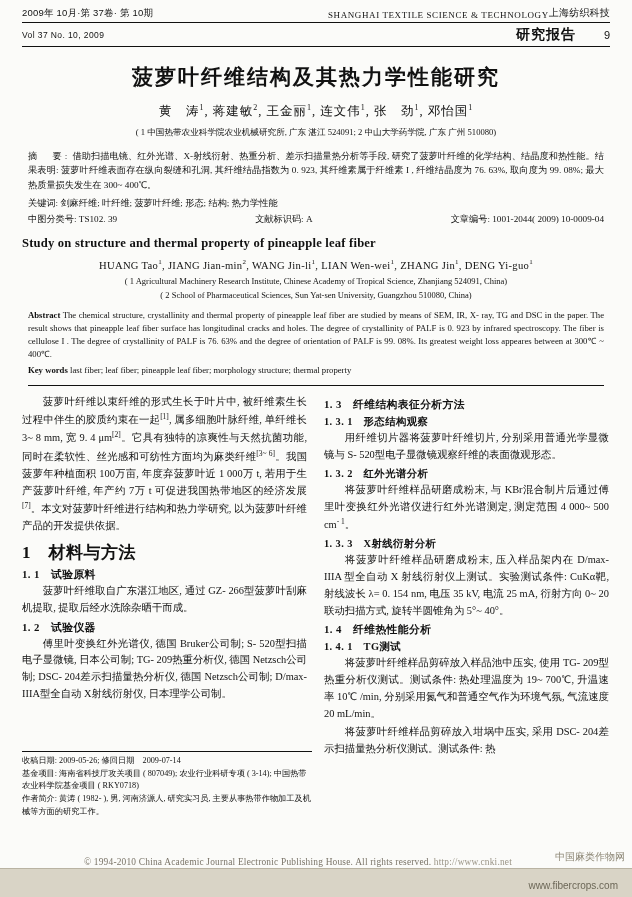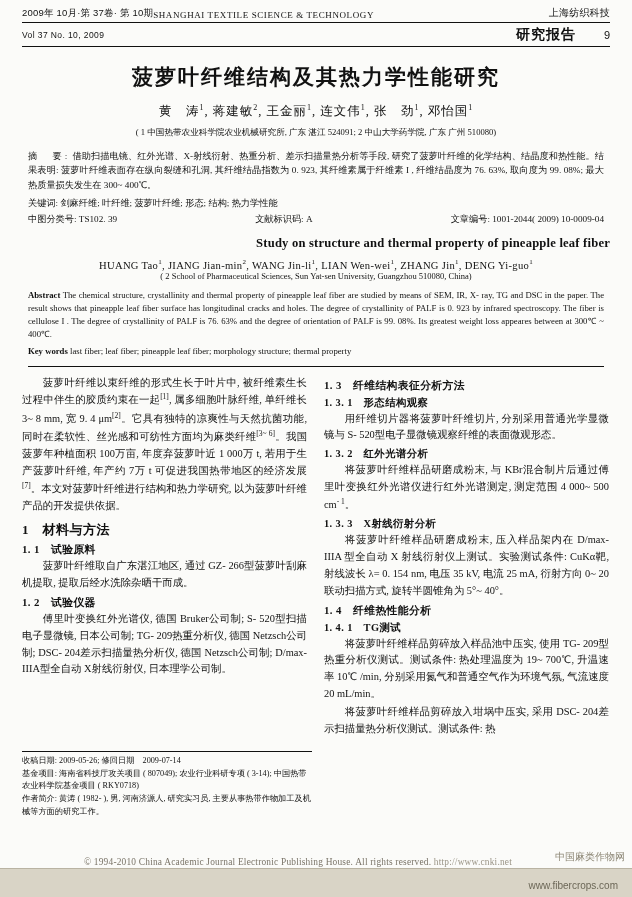--- a/index.html
+++ b/index.html
@@ -20,21 +20,21 @@
   }
   
   .runhead{
     display:flex;align-items:flex-end;justify-content:space-between;
     border-bottom:1.6px solid #111;
     padding-bottom:2px;
     font-size:9.5px;
     letter-spacing:0.2px;
   }
   .runhead .left{font-family:"Liberation Sans",sans-serif;font-size:9.5px;}
-  .runhead .mid{font-size:9px;letter-spacing:0.6px;flex:1;text-align:left;}
+  .runhead .mid{font-size:9px;letter-spacing:0.6px;flex:1;text-align:right;}
   .runhead .right{font-family:"Liberation Sans",sans-serif;font-size:10px;}
   .runhead2{
     display:flex;align-items:center;justify-content:space-between;
     margin-top:3px;
     font-size:9px;
   }
   .runhead2 .vol{font-family:"Liberation Sans",sans-serif;letter-spacing:0.4px;font-size:8.5px;}
   .runhead2 .section{
     font-family:"Liberation Sans",sans-serif;
     font-size:14px;font-weight:bold;letter-spacing:1px;
@@ -73,21 +73,21 @@
     margin:0 6px 4px 6px;
   }
   .abs .lbl{letter-spacing:3px;font-weight:normal;}
   .kw{font-size:9.2px;line-height:1.55;margin:2px 6px;}
   .clsline{
     display:flex;justify-content:space-between;
     font-size:9.2px;margin:3px 6px 6px 6px;
   }
   
   .etitle{
-    text-align:right;
+    text-align:left;
     font-size:12.6px;
     font-weight:bold;
     margin:10px 0 7px 0;
     letter-spacing:0.2px;
   }
   .eauthors{
     text-align:center;font-size:10.6px;letter-spacing:0.3px;margin-bottom:4px;
   }
   .eauthors sup{font-size:7px;vertical-align:super;}
   .eaffil{text-align:center;font-size:8.5px;line-height:1.5;margin-bottom:7px;}
@@ -104,21 +104,21 @@
   }
   .col{width:285px;}
   .col p{
     font-size:10.4px;
     line-height:1.62;
     text-align:justify;
     margin:0 0 1px 0;
     text-indent:2em;
   }
   .col h2{
-    font-size:13px;
+    font-size:17px;
     font-weight:bold;
     margin:6px 0 2px 0;
     letter-spacing:0.5px;
   }
   .col h3{
     font-size:10.8px;
     font-weight:bold;
     margin:4px 0 1px 0;
     letter-spacing:0.4px;
   }
@@ -202,20 +202,21 @@
     <span>剑麻纤维; 叶纤维; 菠萝叶纤维; 形态; 结构; 热力学性能</span>
   </div>
   <div class="clsline">
     <span>中图分类号: TS102. 39</span>
     <span>文献标识码: A</span>
     <span>文章编号: 1001-2044( 2009) 10-0009-04</span>
   </div>
 
   <div class="etitle">Study on structure and thermal property of pineapple leaf fiber</div>
   <div class="eauthors">HUANG Tao<sup>1</sup>,  JIANG Jian-min<sup>2</sup>,  WANG Jin-li<sup>1</sup>,  LIAN Wen-wei<sup>1</sup>,  ZHANG Jin<sup>1</sup>,  DENG Yi-guo<sup>1</sup></div>
+  <div class="eaffil">( 1 Agricultural Machinery Research Institute,  Chinese Academy of Tropical Science,  Zhanjiang 524091,  China)</div>
   <div class="eaffil" style="margin-top:-5px;">( 2 School of Pharmaceutical Sciences,  Sun Yat-sen University,  Guangzhou 510080,  China)</div>
   <div class="eabs">
     <b>Abstract</b>
     <span>The chemical structure, crystallinity and thermal property of pineapple leaf fiber are studied by means of SEM,  IR,  X- ray, TG and DSC in the paper. The result shows that pineapple leaf fiber surface has longitudinal cracks and holes. The degree of crystallinity of PALF is 0. 923 by infrared spectroscopy. The fiber is cellulose I . The degree of crystallinity of PALF is 76. 63% and the degree of orientation of PALF is 99. 08%. Its greatest weight loss appeares between at 300℃ ~ 400℃.</span>
   </div>
   <div class="ekw">
     <b>Key words</b>
     <span>last fiber;  leaf fiber;  pineapple leaf fiber;  morphology structure;  thermal property</span>
   </div>
   <div class="hr-thin"></div>

